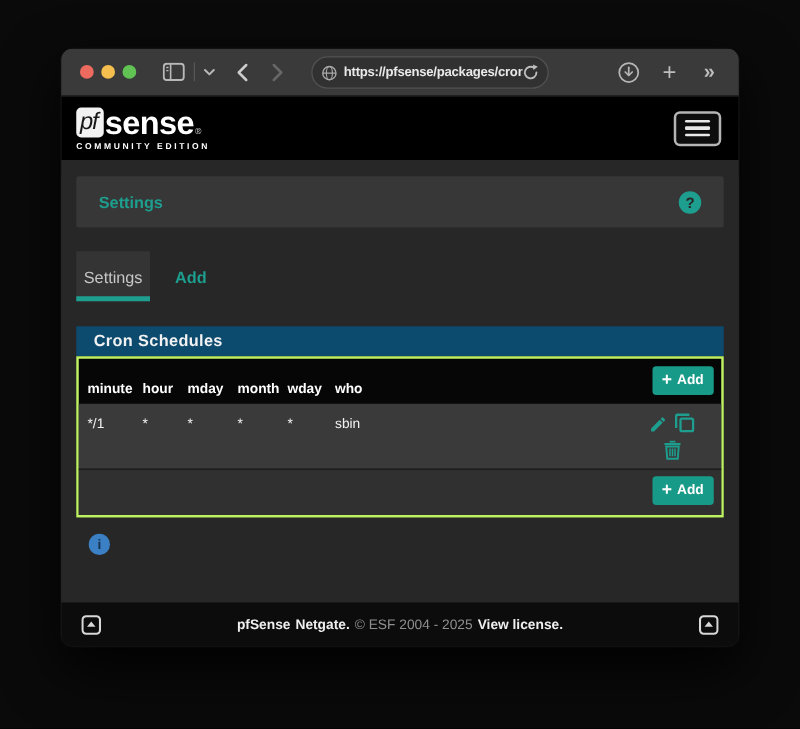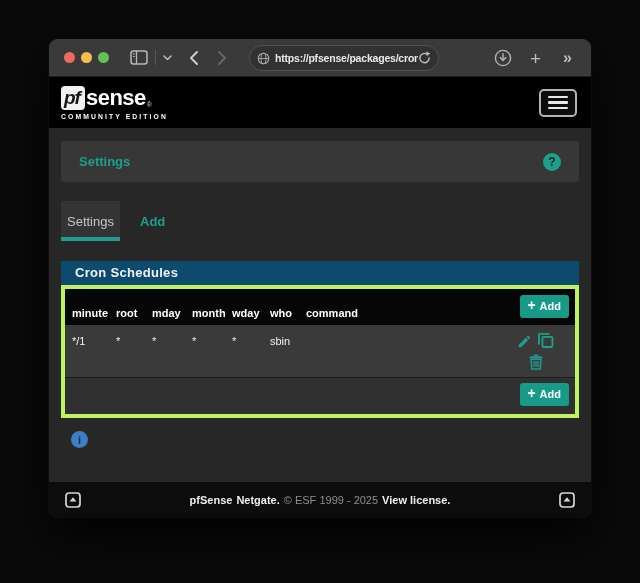--- a/index.html
+++ b/index.html
@@ -37,24 +37,24 @@
   .dbl-chevron { color:#bdbdbd; font-size:16px; font-weight:bold; }
   
   .site-header {
     height:51px; background:#000; display:flex; align-items:center;
     justify-content:space-between; padding:0 14px 0 12px;
   }
   .logo { display:flex; flex-direction:column; }
   .logo-line { display:flex; align-items:center; }
   .pf-box {
     background:#f2f2f2; color:#181818; border-radius:4px;
-    font-style:italic; font-weight:bold; font-size:19px;
+    font-style:italic; font-weight:normal; font-size:19px;
     padding:2px 5px 3px 3px; line-height:1; letter-spacing:-1px;
   }
-  .logo-sense { color:#fff; font-weight:bold; font-size:22px; letter-spacing:-0.5px; margin-left:1px; line-height:1; }
+  .logo-sense { color:#fff; font-weight:bold; font-size:26px; letter-spacing:-0.5px; margin-left:1px; line-height:1; }
   .logo-reg { color:#cfcfcf; font-size:7px; align-self:flex-end; margin:0 0 2px 1px; }
   .edition { color:#fff; font-weight:bold; font-size:6.8px; letter-spacing:2.1px; margin-top:3px; }
   .burger {
     width:38px; height:28px; border:2px solid #b5b5b5; border-radius:5px;
     display:flex; flex-direction:column; justify-content:center; gap:3px;
     align-items:center; background:#0d0d0d; cursor:pointer;
   }
   .burger span { display:block; width:20px; height:2.6px; background:#e8e8e8; border-radius:1px; }
   
   .content { background:#272727; height:356px; padding:0 12px; position:relative; }
@@ -75,21 +75,21 @@
   }
   .tab.active { background:#343434; width:59px; color:#c6c6c6; }
   .tab.active .tab-underline { position:absolute; left:0; right:0; bottom:0; height:4px; }
   .tab.plain { padding:0 10px; margin-left:10px; font-weight:bold; }
   
   .panel { margin-top:20px; }
   .panel-title {
     height:24px; background:#0c4a6e; color:#f2f2f2; font-weight:bold;
     font-size:13px; line-height:24px; padding-left:14px; letter-spacing:0.3px;
   }
-  .tablewrap { border:4px solid #bef264; background:#060606; }
+  .tablewrap { border:2px solid #bef264; background:#060606; }
   .grid-row {
     display:grid; grid-template-columns:44px 36px 40px 40px 38px 36px 1fr 58px;
     padding-left:7px; align-items:center;
   }
   .thead-row { height:36px; position:relative; }
   .thead-row .col { color:#fff; font-weight:bold; font-size:11px; align-self:end; padding-bottom:6px; }
   .btn-add {
     border:none; border-radius:3px; color:#fff; font-size:11px; font-weight:bold;
     display:inline-flex; align-items:center; gap:4px; padding:5px 8px 6px 7px;
     cursor:pointer; font-family:"Liberation Sans", sans-serif;
@@ -222,26 +222,25 @@
         </div>
       </div>
 
       <div class="panel">
         <div class="panel-title">Cron Schedules</div>
 
         <div class="tablewrap">
 
           <div class="grid-row thead-row">
             <div class="col">minute</div>
-            <div class="col">root</div>
+            <div class="col">hour</div>
             <div class="col">mday</div>
             <div class="col">month</div>
             <div class="col">wday</div>
             <div class="col">who</div>
-            <div class="col">command</div>
             <div class="btn-slot">
               <button class="btn-add" style="background:#189a88">
                 <span class="plus">+</span>
                   <span>Add</span>
               </button>
             </div>
           </div>
 
           <div class="grid-row data-row">
             <div class="cell">*/1</div>
@@ -293,21 +292,21 @@
     <div class="site-footer">
       <span class="caret-btn">
         <svg width="16" height="16" viewBox="0 0 16 16">
           <rect x="1" y="1" width="14" height="14" rx="3" fill="none" stroke="#d8d8d8" stroke-width="1.7"></rect>
           <path d="M8 5.2l3.4 4.2H4.6z" fill="#d8d8d8"></path>
         </svg>
       </span>
       <span class="footer-text">
         <span class="b">pfSense</span>
         <span class="b">Netgate.</span>
-        <span>© ESF 1999 - 2025</span>
+        <span>© ESF 2004 - 2025</span>
         <span class="b">View license.</span>
       </span>
       <span class="caret-btn">
         <svg width="16" height="16" viewBox="0 0 16 16">
           <rect x="1" y="1" width="14" height="14" rx="3" fill="none" stroke="#d8d8d8" stroke-width="1.7"></rect>
           <path d="M8 5.2l3.4 4.2H4.6z" fill="#d8d8d8"></path>
         </svg>
       </span>
     </div>
 

